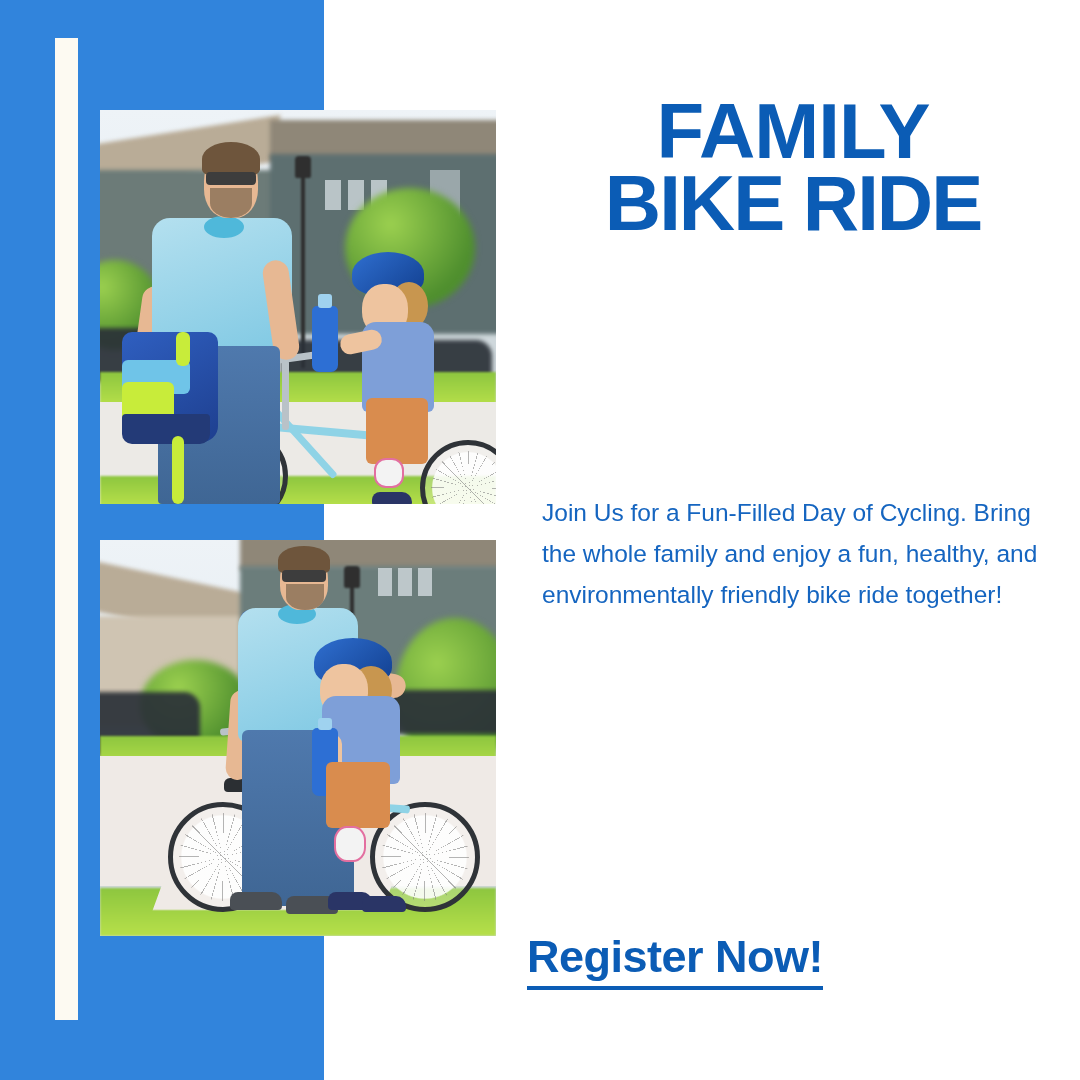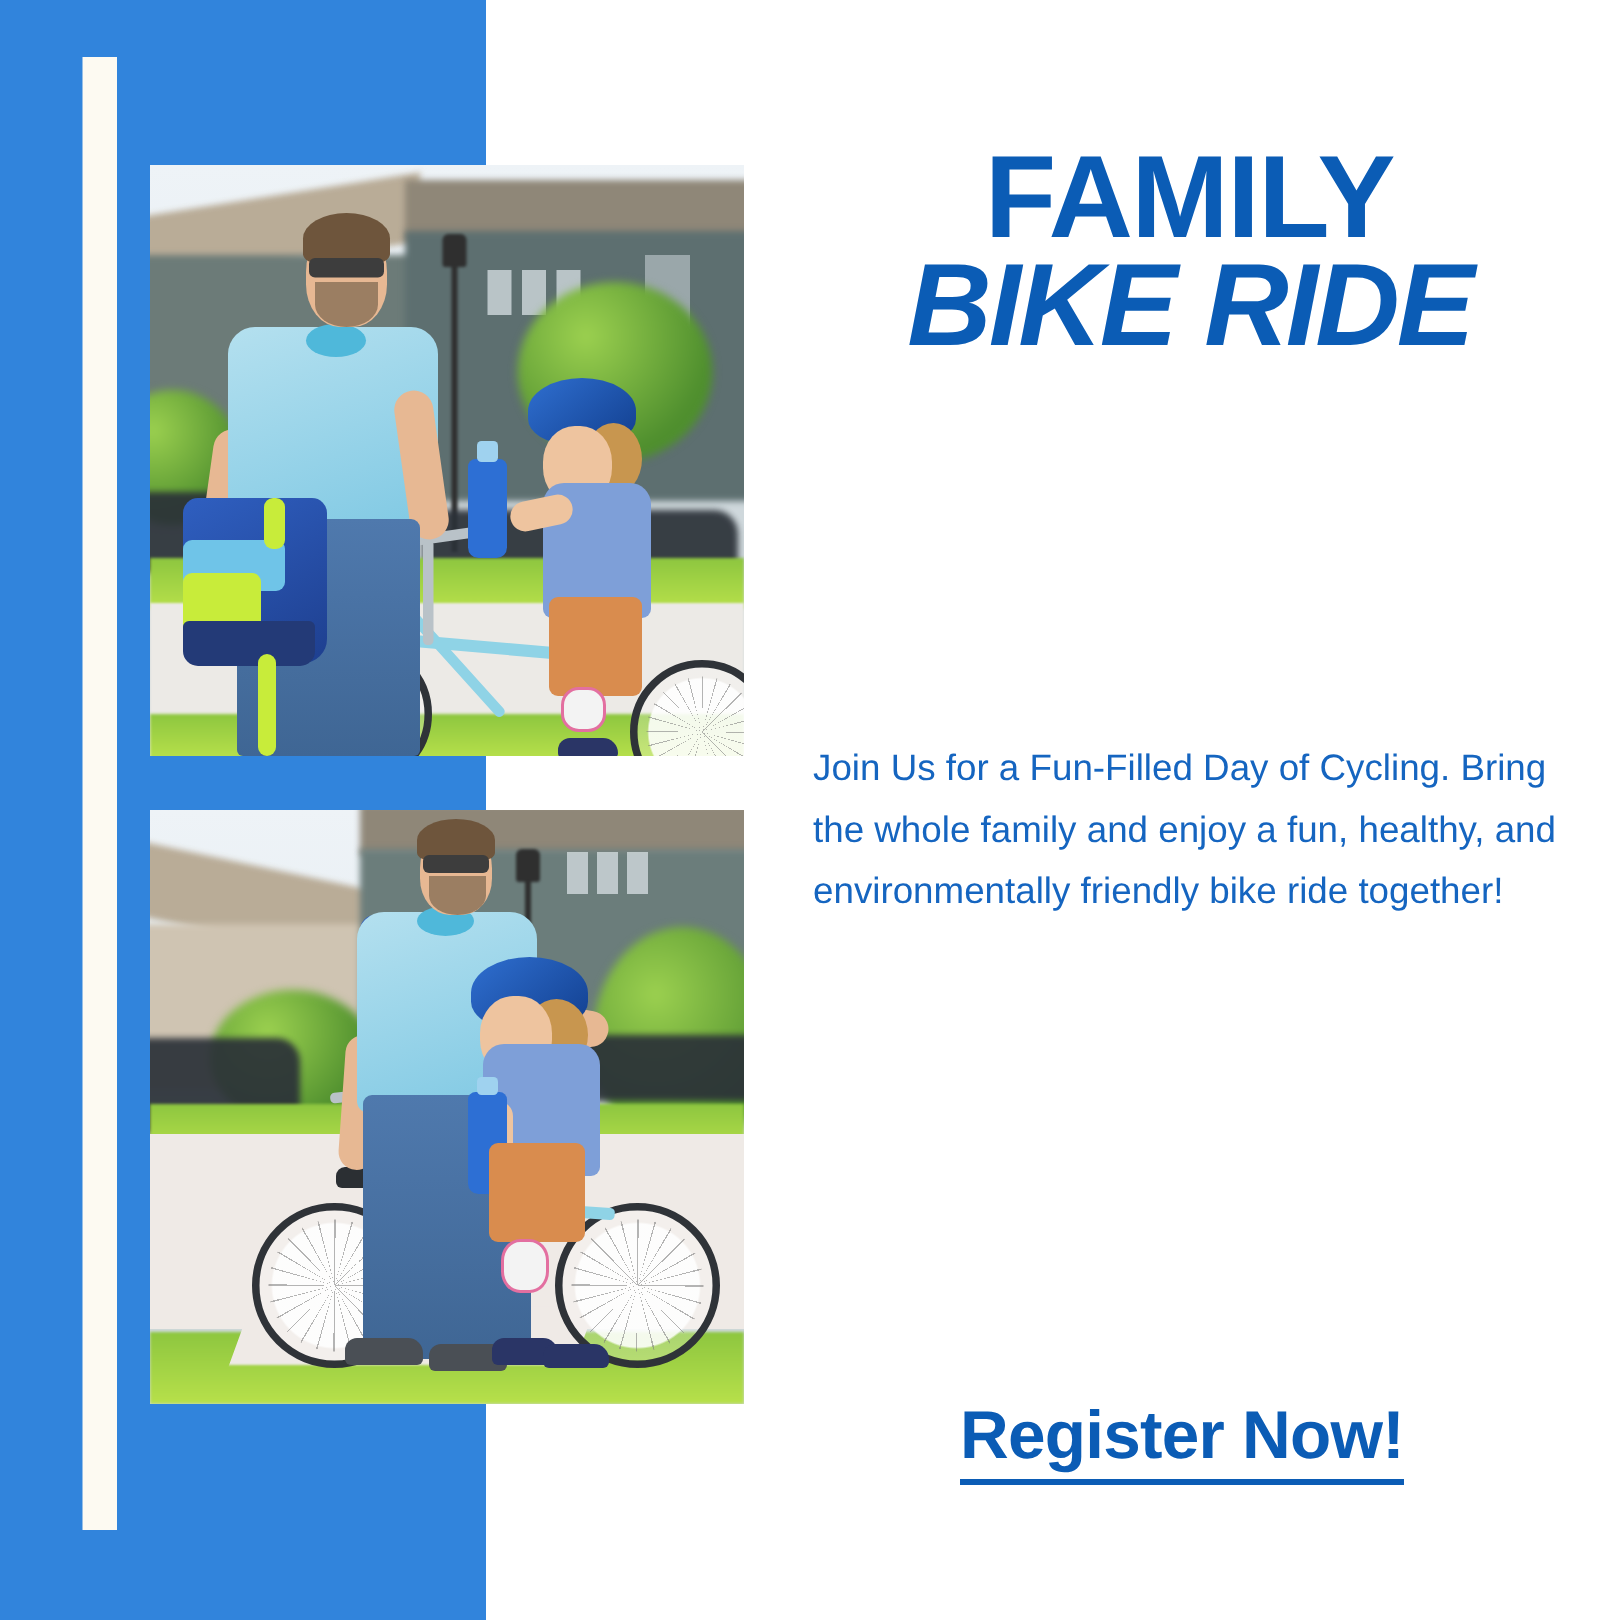--- a/index.html
+++ b/index.html
@@ -103,21 +103,21 @@
   .headline{
     position:absolute; left:23px; top:96px; width:500px;
     color:#0B5CB5;
     font-weight:bold;
     font-size:78px;
     line-height:.92;
     letter-spacing:-1px;
     text-align:center;
     font-family:"Liberation Sans", sans-serif;
   }
-  .headline .l2{ display:block; letter-spacing:-2px;font-style:italic; }
+  .headline .l2{ display:block; letter-spacing:-2px; }
 
   .subtitle-banner{
     position:absolute; left:23px; top:306px; width:476px; height:60px;
     background:#0B5CB5;
     display:flex; align-items:center; justify-content:center;
   }
   .subtitle-banner span{
     color:#ffffff; font-weight:bold; font-size:31px; letter-spacing:.2px;
   }
 
@@ -133,22 +133,21 @@
     position:absolute; left:23px; top:728px; width:476px; height:157px;
     background:#0B5CB5;
     padding:22px 0 0 28px;
   }
   .details-box .line{
     color:#ffffff; font-weight:bold; font-size:29px; line-height:1.34;
     letter-spacing:.3px; white-space:pre;
   }
 
   .register{
-    position:absolute; left:30px; top:931px; width:476px;
-    text-align:center;
+    position:absolute; left:7px; top:931px; width:476px;
     text-decoration:underline;
   }
   .register a{
     color:#0B5CB5; font-weight:bold; font-size:45px;
     text-decoration:none; letter-spacing:-.5px;
     border-bottom:4px solid #0B5CB5; padding-bottom:3px;
     display:inline-block;
   }
 </style>
 </head>

